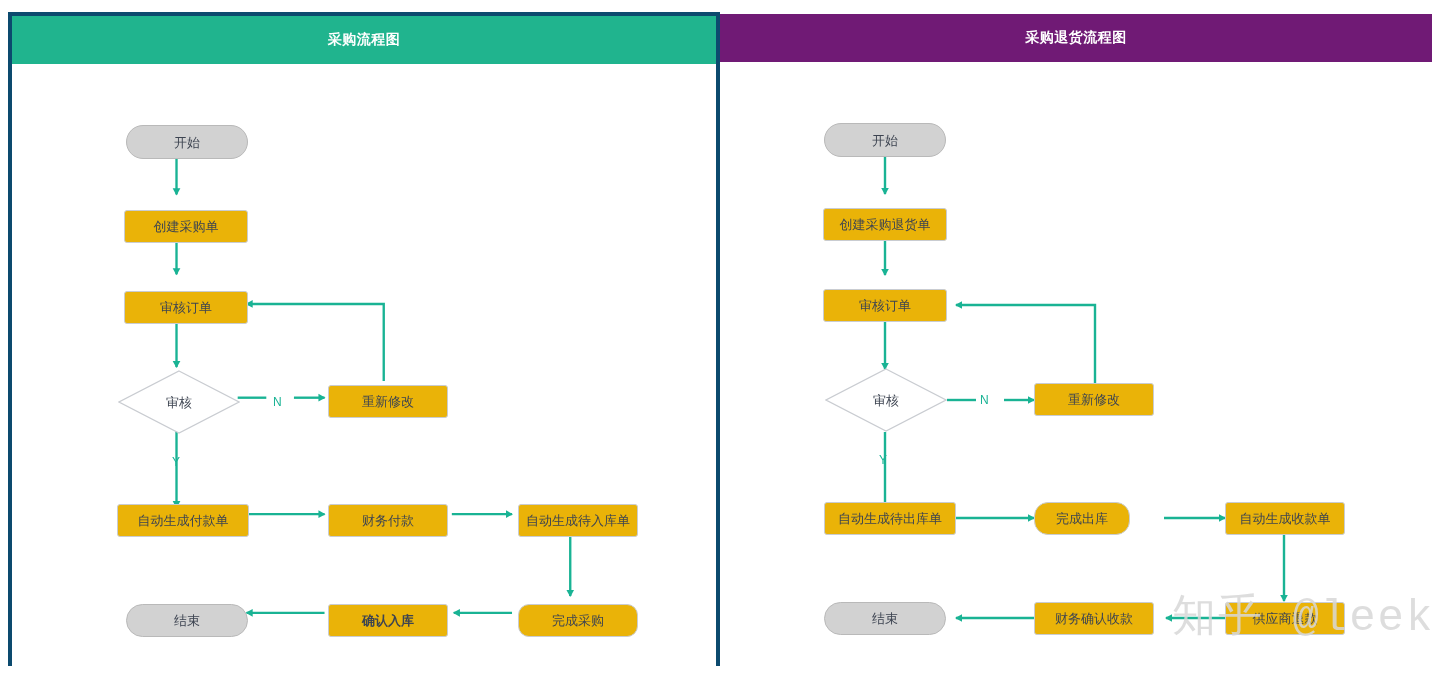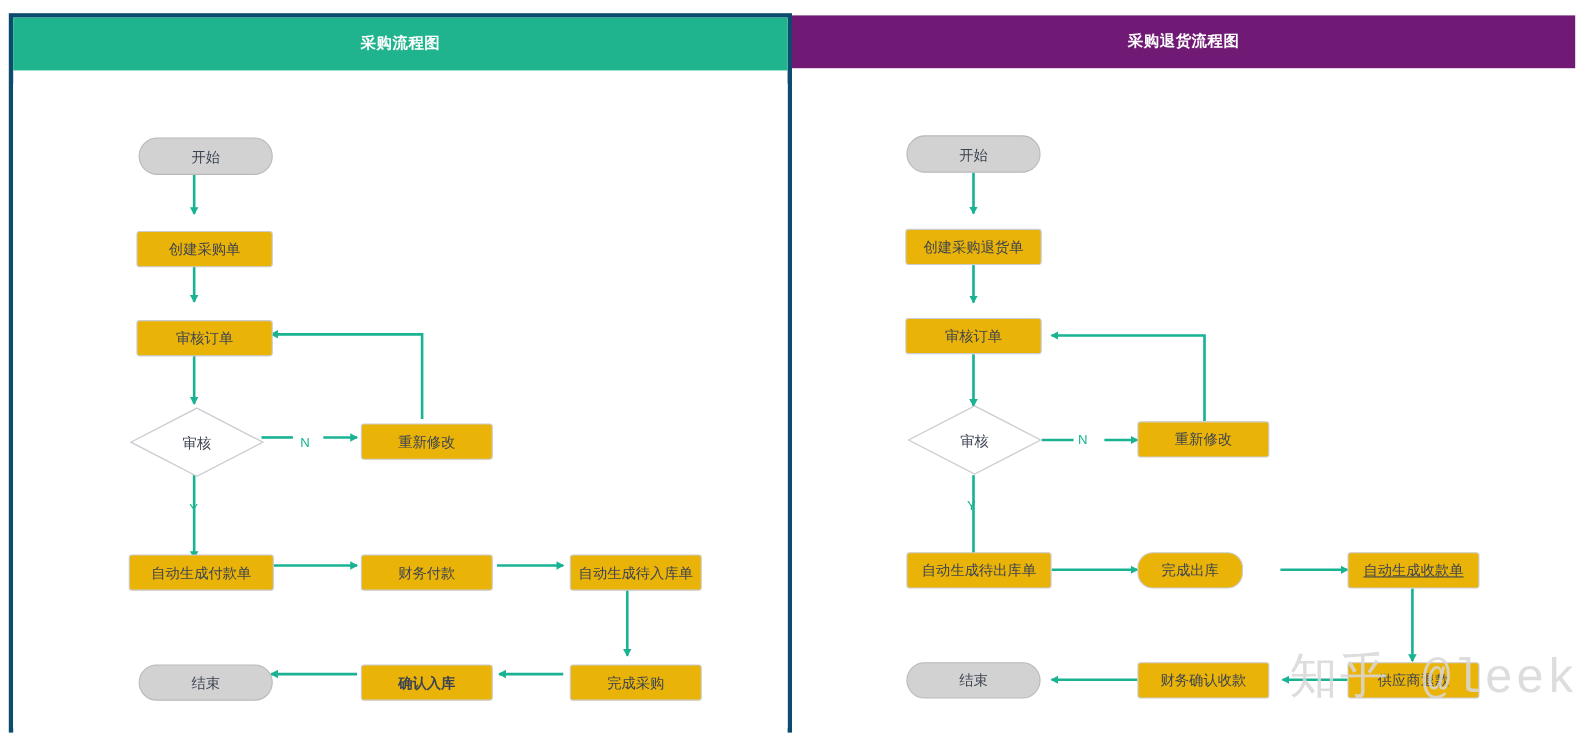--- a/index.html
+++ b/index.html
@@ -137,21 +137,21 @@
       </div>
 
       <div class="node" style="left:316px;top:428px;width:120px;height:33px;">
         <span>财务付款</span>
       </div>
 
       <div class="node" style="left:506px;top:428px;width:120px;height:33px;">
         <span>自动生成待入库单</span>
       </div>
 
-      <div class="node" style="left:506px;top:528px;width:120px;height:33px;">
+      <div class="node" style="left:506px;top:528px;width:120px;height:33px;border-radius:11px;">
         <span>完成采购</span>
       </div>
 
       <div class="node" style="left:316px;top:528px;width:120px;height:33px;font-weight:bold;">
         <span>确认入库</span>
       </div>
 
       <div class="node terminal" style="left:114px;top:528px;width:122px;height:33px;">
         <span>结束</span>
       </div>
@@ -218,21 +218,21 @@
       </div>
 
       <div class="node" style="left:104px;top:428px;width:132px;height:33px;">
         <span>自动生成待出库单</span>
       </div>
 
       <div class="node" style="left:314px;top:428px;width:96px;height:33px;border-radius:14px;">
         <span>完成出库</span>
       </div>
 
-      <div class="node" style="left:505px;top:428px;width:120px;height:33px;text-decoration:underline;">
+      <div class="node" style="left:505px;top:428px;width:120px;height:33px;">
         <span>自动生成收款单</span>
       </div>
 
       <div class="node" style="left:505px;top:528px;width:120px;height:33px;">
         <span>供应商退款</span>
       </div>
 
       <div class="node" style="left:314px;top:528px;width:120px;height:33px;">
         <span>财务确认收款</span>
       </div>

